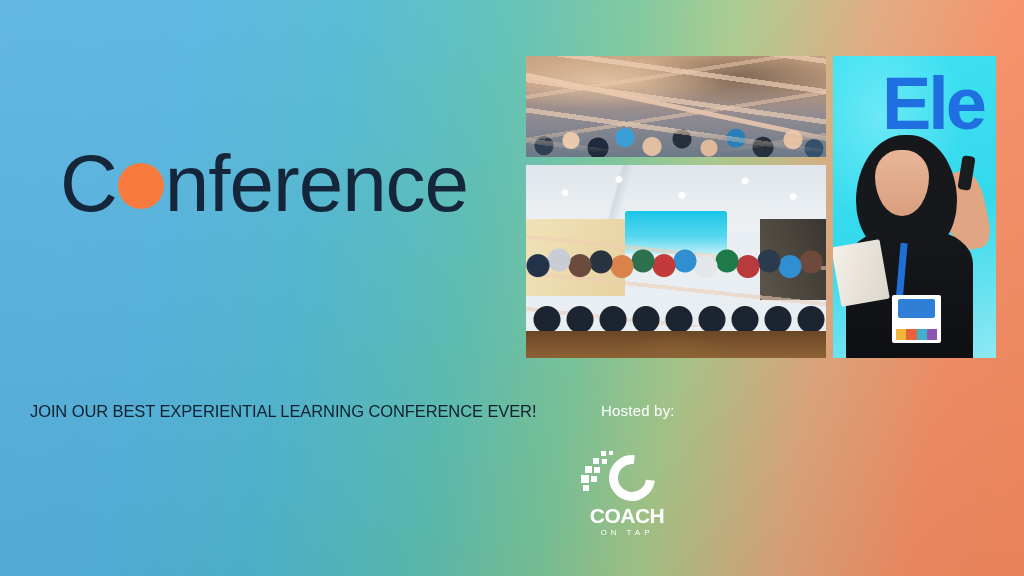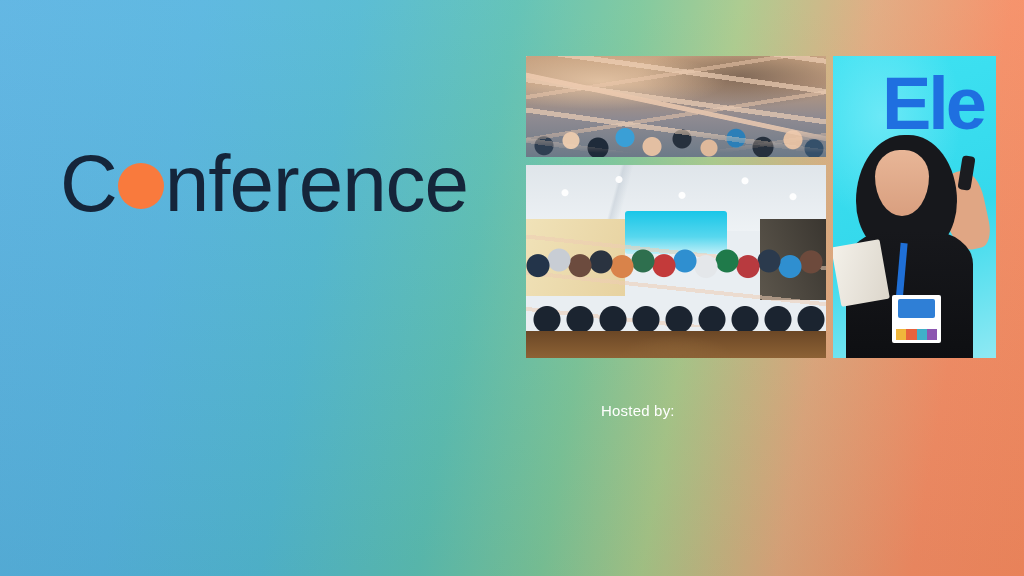--- a/index.html
+++ b/index.html
@@ -384,20 +384,21 @@
 <div id="poster">
 
   <div class="brand">
     <div class="word-conference">
       <span>C</span>
         <span class="dot-o"></span>
         <span>nference</span>
     </div>
   </div>
 
+  <div class="subline">JOIN OUR BEST EXPERIENTIAL LEARNING CONFERENCE EVER!</div>
 
   <div class="photo photo-top">
     <div class="crowd-top"></div>
     <div class="arms"></div>
   </div>
 
   <div class="photo photo-bottom">
     <div class="grp">
       <div class="grp-ceiling"></div>
       <div class="grp-wall-l"></div>
@@ -422,18 +423,36 @@
       <div class="spk-papers"></div>
       <div class="spk-lanyard"></div>
       <div class="spk-badge"></div>
     </div>
   </div>
 
   <div class="hosted">Hosted by:</div>
 
   <div class="logos">
 
+    <div class="logo logo-coach">
+      <div class="coach-mark">
+        <div class="coach-c"></div>
+        <div class="coach-pix">
+          <i style="left:20px;  top:0px;  width:5px;  height:5px;"></i>
+          <i style="left:28px;  top:0px;  width:4px;  height:4px;"></i>
+          <i style="left:12px;  top:7px;  width:6px;  height:6px;"></i>
+          <i style="left:21px;  top:8px;  width:5px;  height:5px;"></i>
+          <i style="left:4px;   top:15px; width:7px;  height:7px;"></i>
+          <i style="left:13px;  top:16px; width:6px;  height:6px;"></i>
+          <i style="left:0px;   top:24px; width:8px;  height:8px;"></i>
+          <i style="left:10px;  top:25px; width:6px;  height:6px;"></i>
+          <i style="left:2px;   top:34px; width:6px;  height:6px;"></i>
+        </div>
+      </div>
+      <div class="coach-name">COACH</div>
+      <div class="coach-sub">ON TAP</div>
+    </div>
 
 
 
   </div>
 
 </div>
 
 </body></html>

